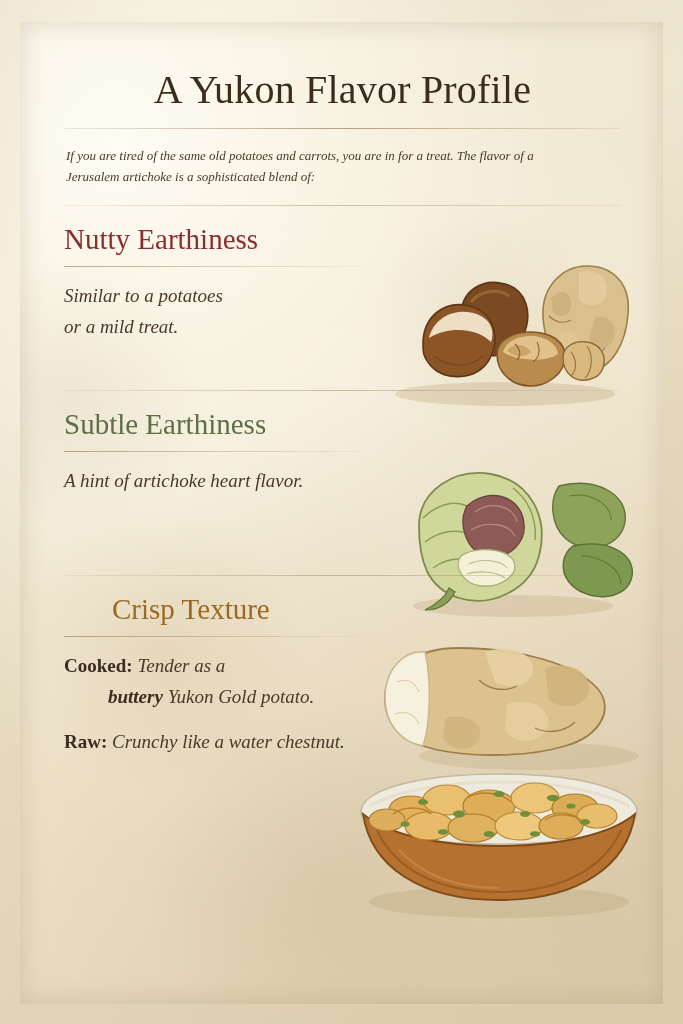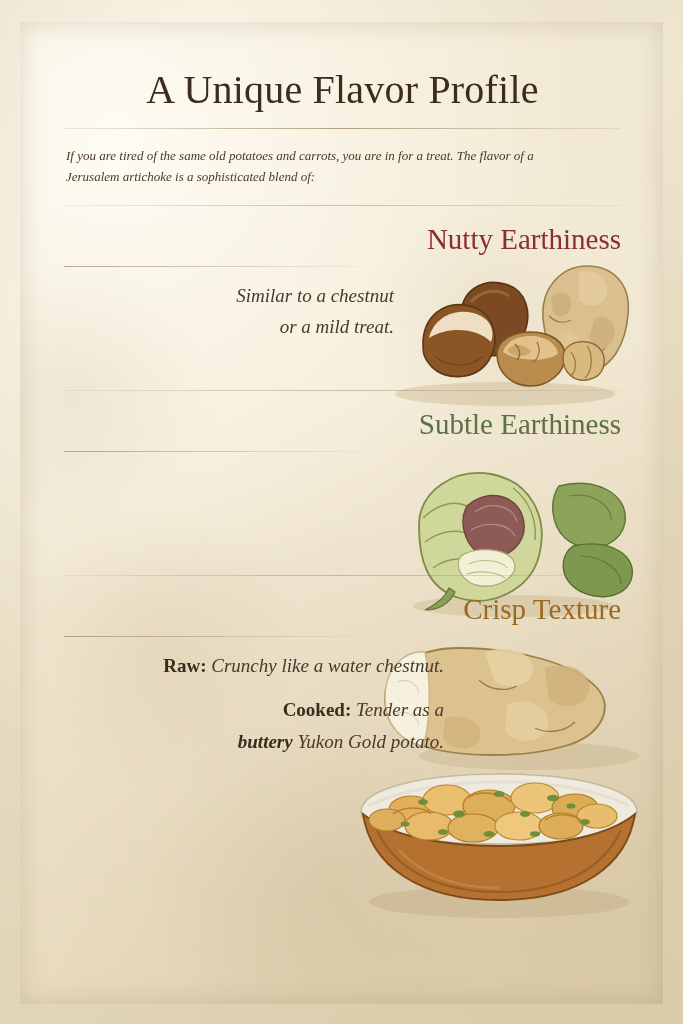--- a/index.html
+++ b/index.html
@@ -82,21 +82,20 @@
     line-height: 1.62;
     color: #4a392a;
     font-style: italic;
     max-width: 520px;
   }
 
   
   .section {
     position: relative;
     z-index: 3;
-    text-align: right;
   }
   .sec-head {
     margin: 16px 0 0 0;
     font-size: 29px;
     line-height: 1.2;
     font-weight: 400;
   }
   .sec-head.nutty  { color: #8a2f30; }
   .sec-head.subtle { color: #5c7048; }
   .sec-head.crisp  { color: #9b6a22; margin-left: 48px; }
@@ -145,62 +144,63 @@
   .art-artichoke { right: 20px; top: 438px; width: 280px; height: 160px; }
   
   .art-crisp { right: 4px; top: 612px; width: 320px; height: 290px; }
 </style>
 </head>
 <body>
 
 <div class="page">
   <div class="sheet">
 
-    <h1 class="title">A Unique Flavor Profile</h1>
+    <h1 class="title">A Yukon Flavor Profile</h1>
     <div class="rule"></div>
 
     <p class="intro">If you are tired of the same old potatoes and carrots, you are in for a treat. The flavor of a Jerusalem artichoke is a sophisticated blend of:</p>
 
     <div class="divider-wrap">
         <div class="rule soft"></div>
       </div>
 
     <div class="section s1">
       <h2 class="sec-head nutty">Nutty Earthiness</h2>
       <div class="head-underline"></div>
       <p class="sec-body">
-        <span>Similar to a chestnut</span><br>
+        <span>Similar to a potatoes</span><br>
         <span>or a mild treat.</span>
       </p>
     </div>
 
     <div class="divider-wrap">
         <div class="rule soft"></div>
       </div>
 
     <div class="section s2">
       <h2 class="sec-head subtle">Subtle Earthiness</h2>
       <div class="head-underline"></div>
+      <p class="sec-body wide">A hint of artichoke heart flavor.</p>
     </div>
 
     <div class="divider-wrap">
         <div class="rule soft"></div>
       </div>
 
     <div class="section s3">
       <h2 class="sec-head crisp">Crisp Texture</h2>
       <div class="head-underline"></div>
       <p class="sec-body wide">
-        <b>Raw:</b>
-        <span>Crunchy like a water chestnut.</span>
-      </p>
-      <p class="sec-body wide">
         <b>Cooked:</b>
         <span>Tender as a</span><br>
         <span class="indent"></span><span class="bold-ital">buttery</span><span> Yukon Gold potato.</span>
+      </p>
+      <p class="sec-body wide">
+        <b>Raw:</b>
+        <span>Crunchy like a water chestnut.</span>
       </p>
     </div>
 
     <div class="art art-nuts">
       <svg viewBox="0 0 270 150" width="270" height="150">
         <ellipse cx="140" cy="136" rx="110" ry="12" fill="#b59c6c" opacity="0.28"></ellipse>
 
         <g>
           <path d="M178 60 C176 28 198 8 222 8 C248 8 266 26 263 56 C261 84 248 110 224 114 C200 118 181 96 178 60 Z" fill="#d9c08e" stroke="#9a7f4c" stroke-width="1.6"></path>
           <path d="M186 40 C196 30 206 34 206 46 C206 58 194 62 188 54 Z" fill="#cbae79" opacity="0.8"></path>

